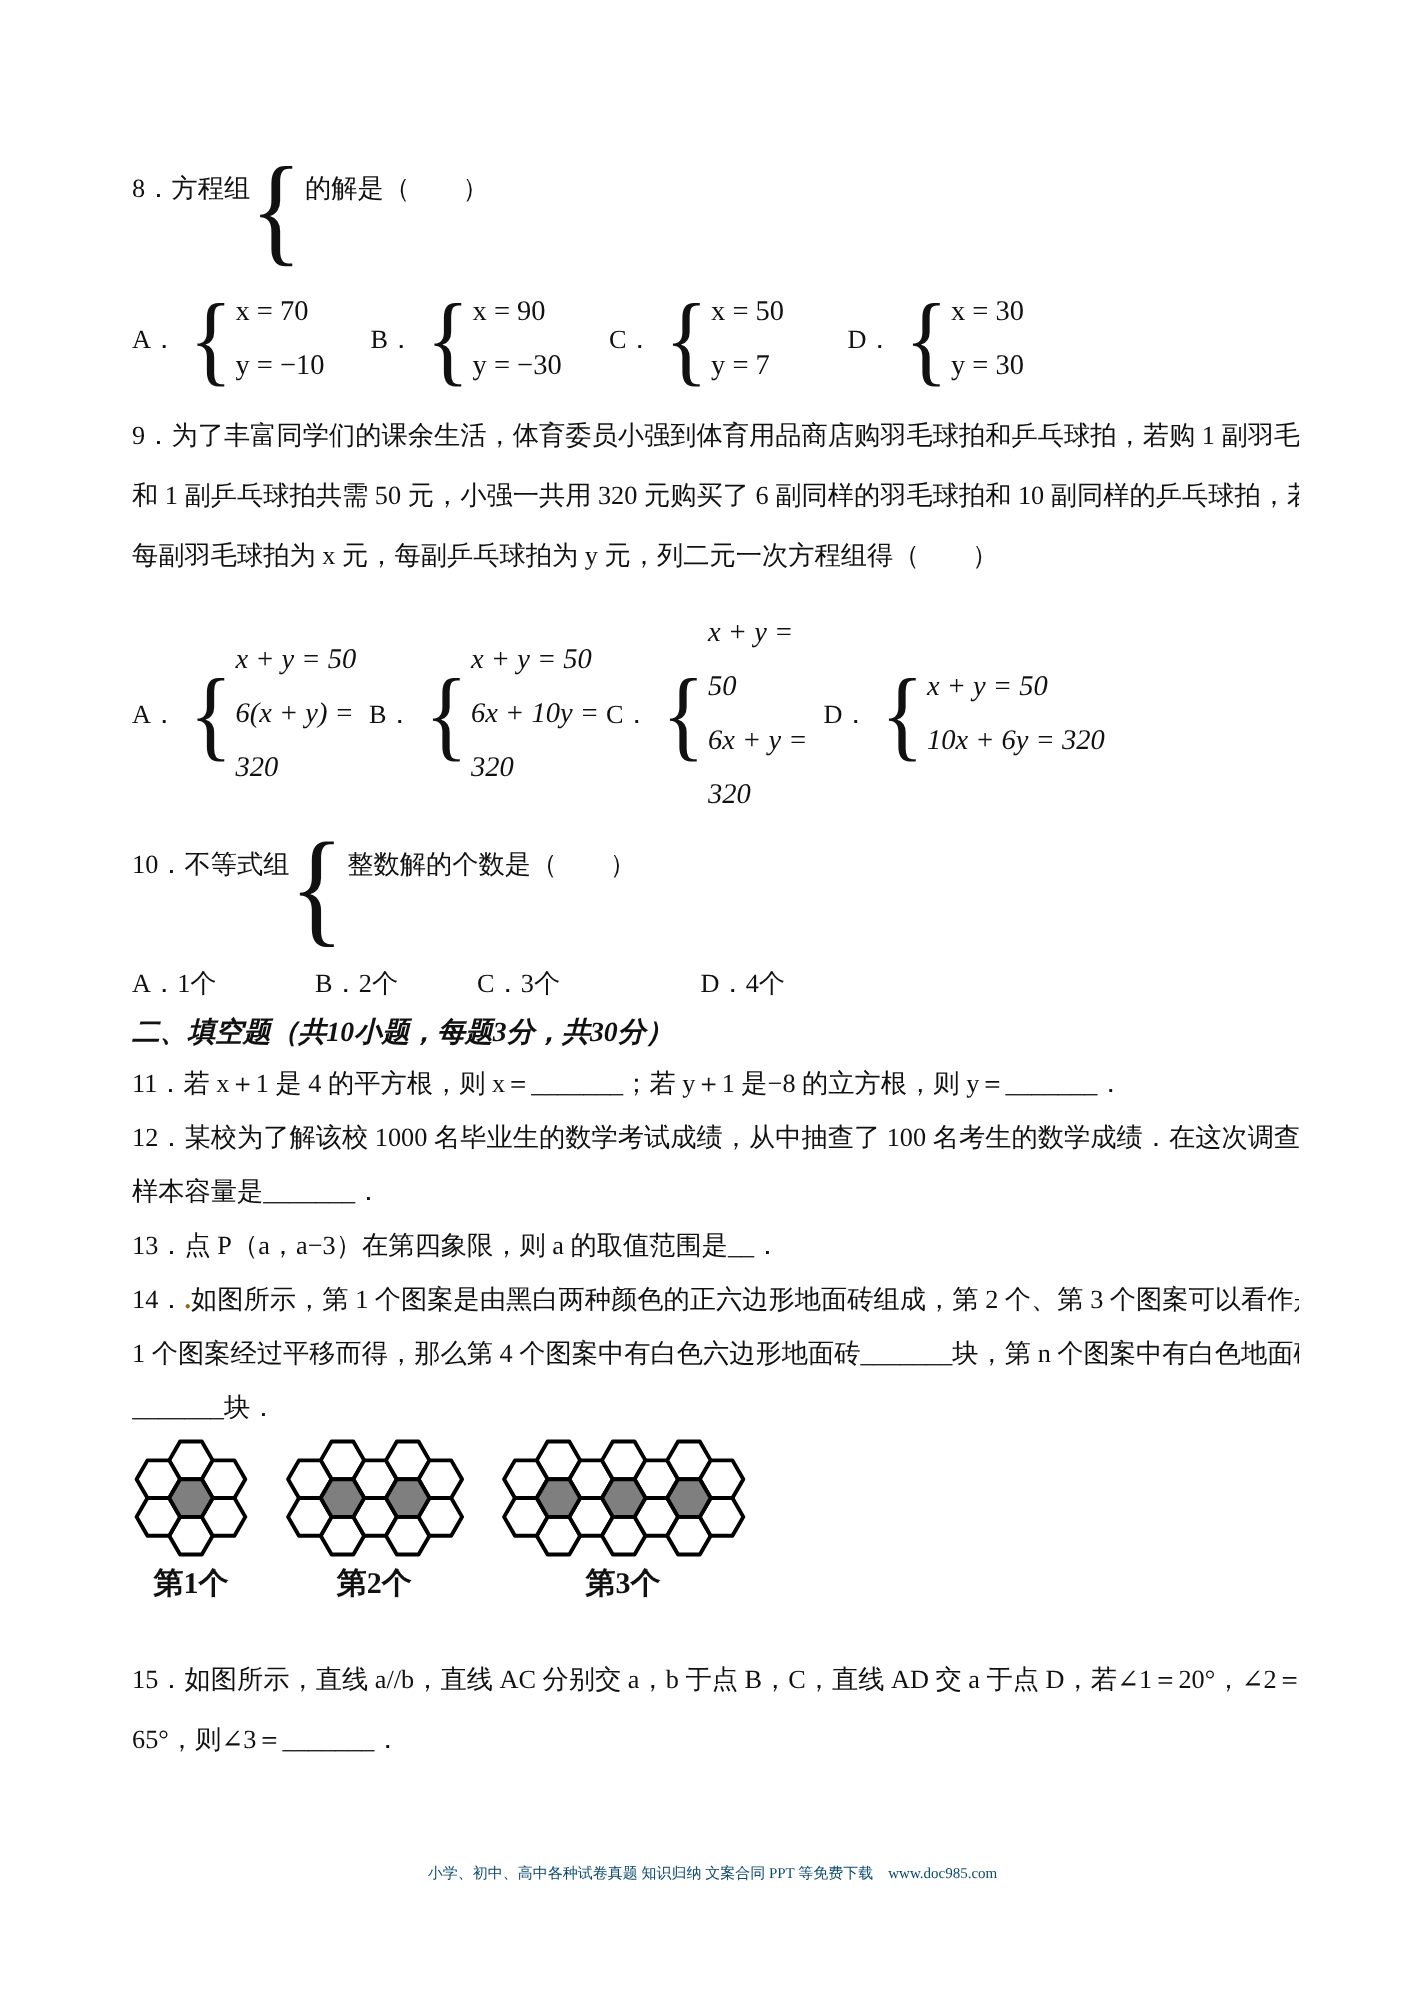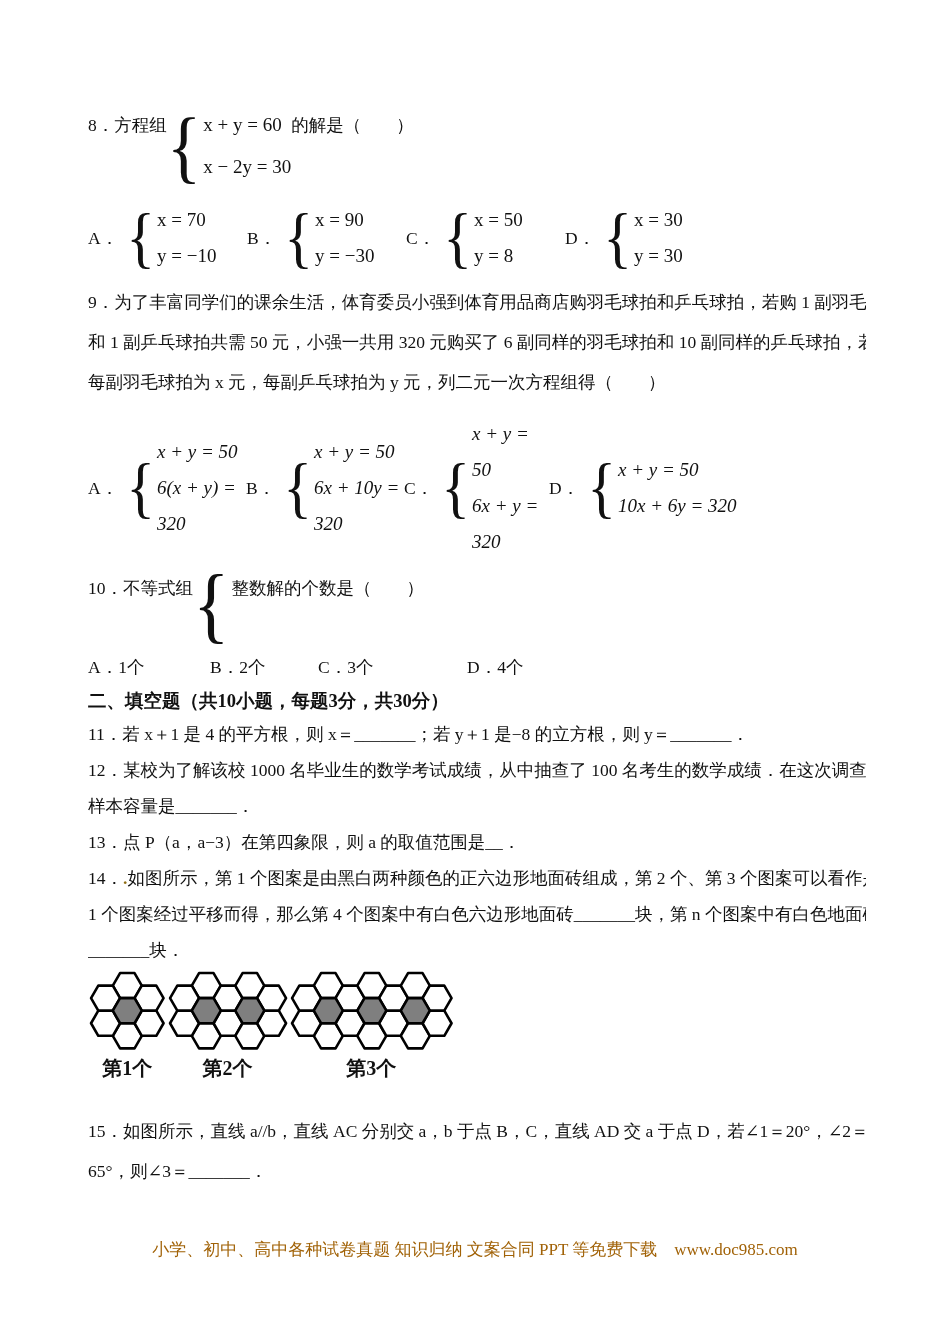--- a/index.html
+++ b/index.html
@@ -53,54 +53,50 @@
   .q10-row{display:flex;align-items:flex-start;margin-top:6px;}
   .q10-row .qtext{line-height:45px;}
   .q10-row .eq{line-height:45px;font-style:italic;}
   .q10-row .brace{font-size:76px;}
   .q10-opts{display:flex;margin-top:12px;line-height:26px;}
   .q10-opts span:nth-child(1){width:122px;}
   .q10-opts span:nth-child(2){width:108px;}
   .q10-opts span:nth-child(3){width:149px;font-family:Liberation Serif, serif;}
 
   .sec-title{font-weight:bold;font-size:18.5px;line-height:30px;margin-top:6px;
-    font-family:"Liberation Serif","DejaVu Serif",serif;}
+    font-family:"Liberation Serif","DejaVu Serif",serif;font-style:italic;}
 
   .fill .tline{line-height:36px;}
 
   .olive{color:#8f6d12;font-weight:bold;}
 
   
-  .figrow{display:flex;align-items:flex-end;margin-top:2px;}
+  .figrow{display:flex;align-items:flex-end;margin-top:2px;gap:22px;}
   .figcol{display:flex;flex-direction:column;align-items:center;}
   .figcol svg{display:block;}
   .figlabel{font-size:20px;font-weight:600;line-height:30px;margin-top:2px;}
 
   .q15{margin-top:28px;}
   .q15 .tline{line-height:40px;}
 
   .footer{
     position:absolute;left:0;top:1240px;width:100%;
-    text-align:center;font-size:17px;color:#a16207;line-height:20px;
+    text-align:center;font-size:10px;color:#0c4a6e;line-height:20px;
   }
 </style>
 </head>
 <body>
 
 <div class="page">
   <div class="content">
 
     <div class="q8-row">
       <span class="qtext">8．方程组</span>
       <span class="eqgroup">
         <span class="brace">{</span>
-        <span class="eqcol">
-          <span class="eq">x + y = 60</span>
-          <span class="eq">x − 2y = 30</span>
-        </span>
       </span>
       <span class="qtext">  的解是（　　）</span>
     </div>
 
     <div class="optrow optrow-8">
       <span class="opt">
         <span class="label">A．</span>
         <span class="eqgroup">
             <span class="brace">{</span>
           <span class="eqcol">
@@ -118,21 +114,21 @@
             <span class="eq">y = −30</span>
           </span>
           </span>
       </span>
       <span class="opt">
         <span class="label">C．</span>
         <span class="eqgroup">
             <span class="brace">{</span>
           <span class="eqcol">
             <span class="eq">x = 50</span>
-            <span class="eq">y = 8</span>
+            <span class="eq">y = 7</span>
           </span>
           </span>
       </span>
       <span class="opt">
         <span class="label">D．</span>
         <span class="eqgroup">
             <span class="brace">{</span>
           <span class="eqcol">
             <span class="eq">x = 30</span>
             <span class="eq">y = 30</span>

